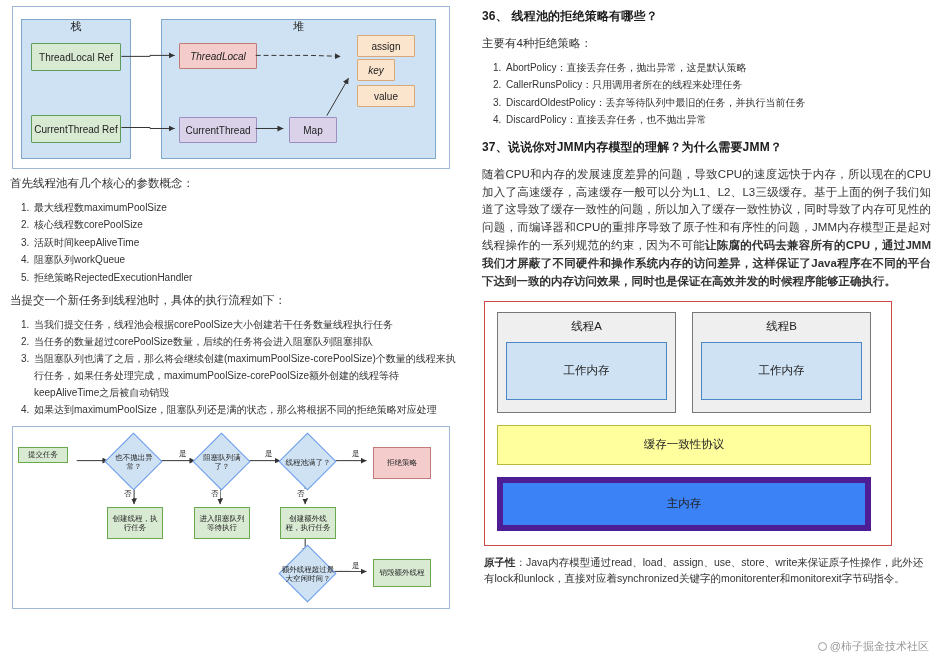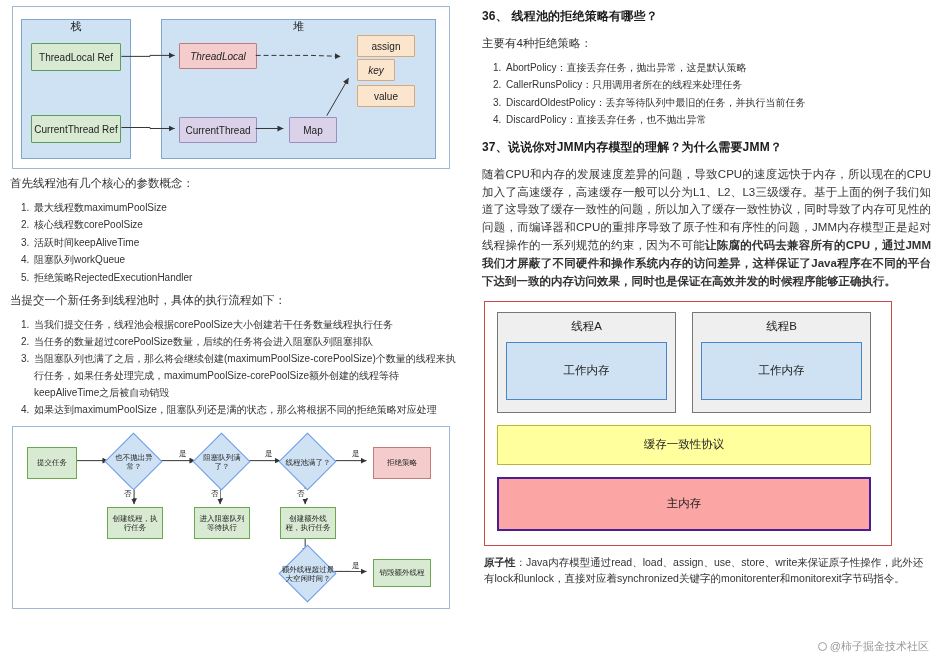--- a/index.html
+++ b/index.html
@@ -164,22 +164,22 @@
     margin-top: 12px;
     height: 40px;
     display: flex; align-items: center; justify-content: center;
     font-size: 11.5px;
     color: #222;
     border: 1px solid #b8b83a;
     background: #ffff9e;
   }
   .bar.main {
     height: 54px;
-    border: 2px solid #4c1d95;
-    background: #fca5a5;
+    border: 6px solid #4c1d95;
+    background: #3b82f6;
   }
 
   .footnote {
     font-size: 10.5px;
     line-height: 1.6;
     color: #333;
     margin: 4px 0 0 2px;
   }
 
   .watermark {
@@ -265,21 +265,21 @@
         <path d="M147,34 L183,34" stroke="#333" fill="none" marker-end="url(#ah2)"></path>
         <path d="M234,34 L269,34" stroke="#333" fill="none" marker-end="url(#ah2)"></path>
         <path d="M320,34 L356,34" stroke="#333" fill="none" marker-end="url(#ah2)"></path>
         <path d="M121,58 L121,78" stroke="#333" fill="none" marker-end="url(#ah2)"></path>
         <path d="M208,58 L208,78" stroke="#333" fill="none" marker-end="url(#ah2)"></path>
         <path d="M294,58 L294,78" stroke="#333" fill="none" marker-end="url(#ah2)"></path>
         <path d="M294,111 L294,128" stroke="#333" fill="none" marker-end="url(#ah2)"></path>
         <path d="M320,146 L356,146" stroke="#333" fill="none" marker-end="url(#ah2)"></path>
       </svg>
 
-      <div class="fbox rect" style="left:14px; top:20px; width:50px; height:32px;">提交任务</div>
+      <div class="fbox rect" style="left:5px; top:20px; width:50px; height:16px;">提交任务</div>
 
       <div class="diamond" style="left:100px; top:14px; width:41px; height:41px;"></div>
       <div class="diamond-label" style="left:96px; top:20px; width:50px; height:30px;">也不抛出异常？</div>
 
       <div class="diamond" style="left:188px; top:14px; width:41px; height:41px;"></div>
       <div class="diamond-label" style="left:184px; top:20px; width:50px; height:30px;">阻塞队列满了？</div>
 
       <div class="diamond" style="left:274px; top:14px; width:41px; height:41px;"></div>
       <div class="diamond-label" style="left:270px; top:20px; width:50px; height:30px;">线程池满了？</div>
 

